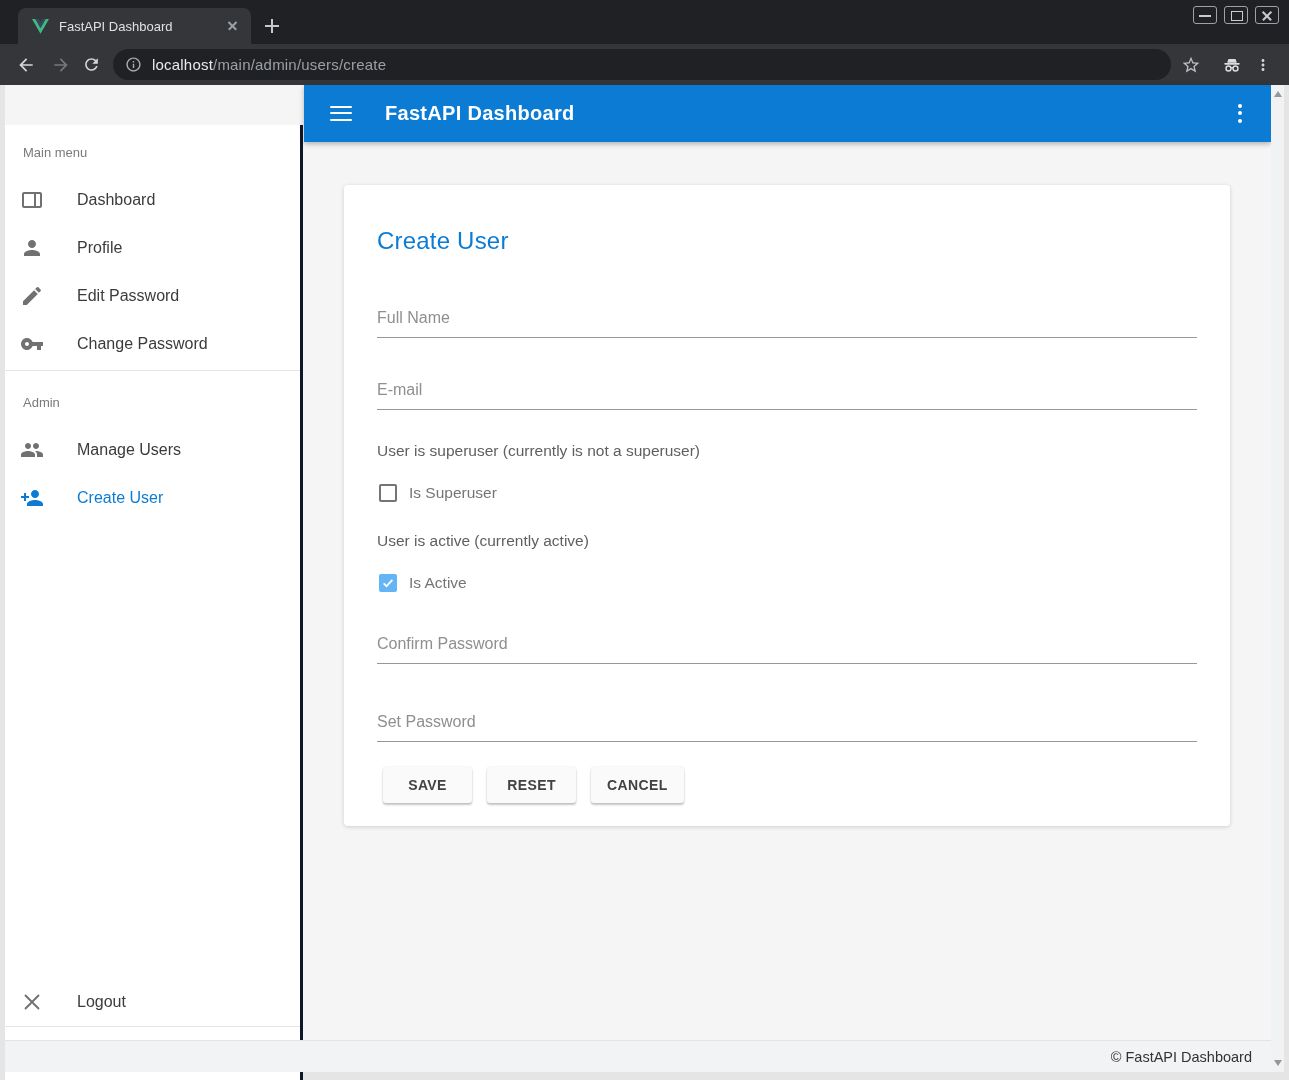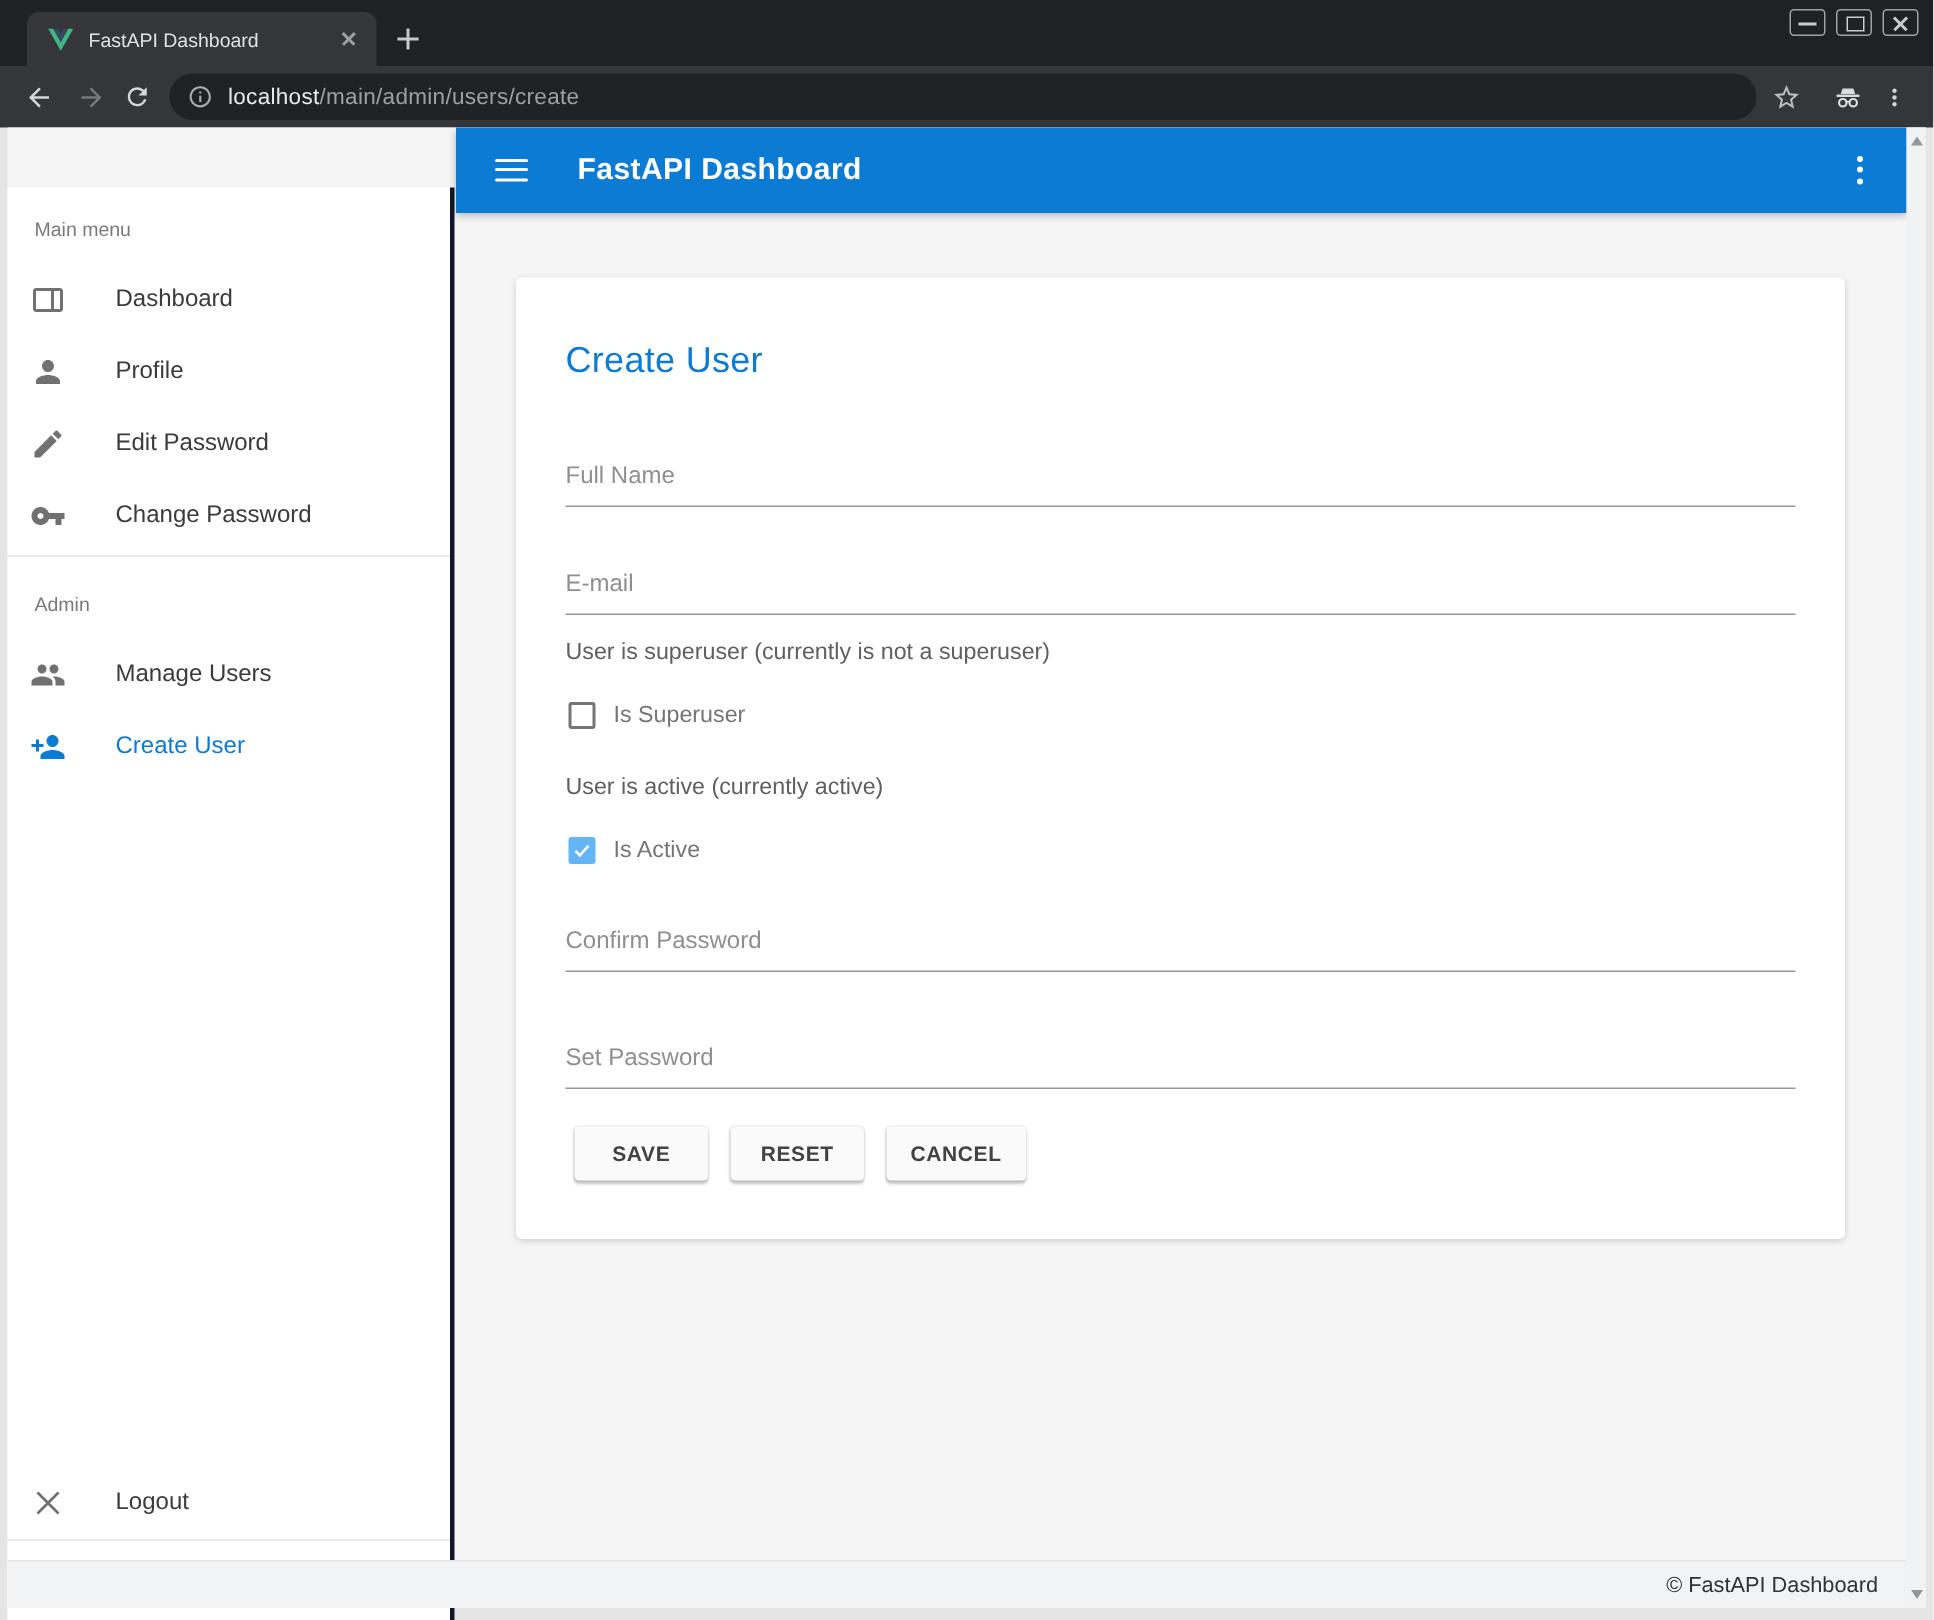--- a/index.html
+++ b/index.html
@@ -62,21 +62,21 @@
 
   .card { position:absolute; left:40px; top:100px; width:886px; height:641px; background:#ffffff;
           border-radius:4px; box-shadow:0 1px 4px rgba(0,0,0,.16); z-index:1; }
   .card h1 { margin:42px 33px 0; font-size:24px; font-weight:500; color:#0c7bd3; letter-spacing:.2px; }
   .tfield { margin:0 33px; }
   .tfield input { width:100%; border:none; border-bottom:1px solid #979797; background:transparent;
                   font-size:16px; color:#333; padding:0 0 9px 0; outline:none; font-family:inherit; line-height:21px; }
   .tfield input::placeholder { color:#8f8f8f; opacity:1; }
   .f1 { margin-top:52px; } .f2 { margin-top:41px; } .f3 { margin-top:47px; } .f4 { margin-top:41px; }
   .hint { margin:0 33px; color:#5f5f5f; font-size:15.5px; line-height:22px; }
-  .hint1 { margin-top:14px; } .hint2 { margin-top:28px; }
+  .hint1 { margin-top:30px; } .hint2 { margin-top:28px; }
   .cbrow { margin:22px 33px 0 35px; display:flex; align-items:center; cursor:pointer; }
   .cbox { width:18px; height:18px; border:2px solid #757575; border-radius:2px; flex:0 0 auto; }
   .cbox.checked { border:none; background:#64b5f6; display:flex; align-items:center; justify-content:center; }
   .cbox.checked svg { width:14px; height:14px; }
   .cblabel { margin-left:12px; color:#757575; font-size:15.5px; }
   .btnrow { margin:25px 33px 0 39px; display:flex; gap:15px; }
   .btn { min-width:89px; height:36px; background:#fafafa; border:none; border-radius:3px; cursor:pointer;
          box-shadow:0 2px 2px rgba(0,0,0,.22), 0 0 2px rgba(0,0,0,.12);
          color:#424242; font-size:14px; font-weight:bold; letter-spacing:.4px; font-family:inherit; padding:0 16px; }
 

